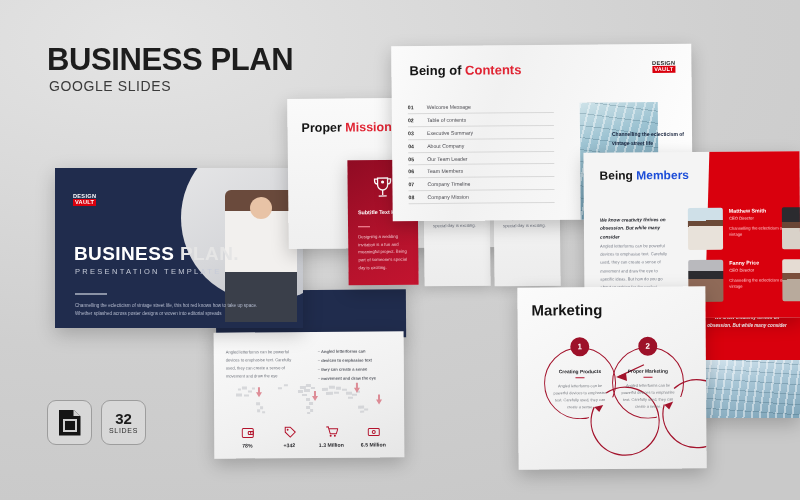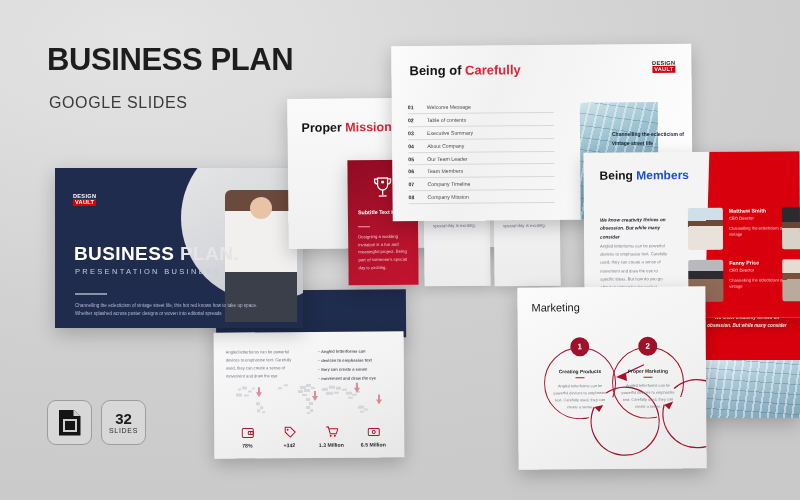--- a/index.html
+++ b/index.html
@@ -15,22 +15,22 @@
     overflow:hidden;
   }
 
   
   .promo-title{
     position:absolute;left:47px;top:42px;
     font-size:31px;font-weight:bold;letter-spacing:-0.4px;color:#1d1d1d;
     white-space:nowrap;
   }
   .promo-sub{
-    position:absolute;left:49px;top:94px;
-    font-size:16px;letter-spacing:0.6px;color:#3a3a3a;white-space:nowrap;
+    position:absolute;left:49px;top:78px;
+    font-size:14px;letter-spacing:0.6px;color:#3a3a3a;white-space:nowrap;
   }
 
   
   .badges{position:absolute;left:47px;top:400px;display:flex;gap:9px;}
   .badge{
     width:45px;height:45px;border-radius:9px;
     border:1px solid #9d9d9d;background:rgba(255,255,255,.22);
     display:flex;flex-direction:column;align-items:center;justify-content:center;
     box-sizing:border-box;
   }
@@ -149,21 +149,21 @@
   #redbig .cap{position:absolute;left:10px;top:14px;width:86px;font-size:4.6px;font-weight:bold;font-style:italic;color:#fff;line-height:1.85;text-align:center;}
   #redbig .glass{position:absolute;left:0;bottom:0;width:106px;height:58px;
     background:linear-gradient(170deg,#d7e6ef 0%,#a8c6d6 40%,#7ea4b8 100%);}
   #redbig .glass:before{content:"";position:absolute;inset:0;
     background:repeating-linear-gradient(98deg,rgba(255,255,255,.45) 0 2px,rgba(255,255,255,0) 2px 8px),
                repeating-linear-gradient(4deg,rgba(40,80,100,.25) 0 1px,rgba(0,0,0,0) 1px 10px);}
 
   
   #mkt{left:518px;top:287px;width:188px;height:182px;transform:rotate(-0.4deg);
        background:linear-gradient(150deg,#fbfbfb 0%,#f2f2f2 55%,#e8e8e8 100%);}
-  #mkt .ttl{position:absolute;left:14px;top:14px;font-size:11px;font-weight:normal;color:#151515;}
+  #mkt .ttl{position:absolute;left:14px;top:14px;font-size:15px;font-weight:bold;color:#151515;}
   .mcirc{position:absolute;width:72px;height:72px;}
   .mcirc .ring{position:absolute;inset:0;border-radius:50%;border:1.4px solid #a3132c;
     clip-path:polygon(0 0,100% 0,100% 70%,62% 70%,62% 100%,0 100%);}
   .mcirc .num{position:absolute;left:50%;top:-10px;transform:translateX(-50%);
     width:19px;height:19px;border-radius:50%;background:#9d1129;color:#fff;
     display:flex;align-items:center;justify-content:center;font-size:8px;font-weight:bold;}
   .mcirc .ch{position:absolute;top:22px;left:0;width:100%;text-align:center;font-size:4.9px;font-weight:bold;color:#1c1c20;}
   .mcirc .hr{position:absolute;top:30px;left:50%;transform:translateX(-50%);width:9px;height:1.2px;background:#b3122c;}
   .mcirc .bd{position:absolute;top:35px;left:9px;width:54px;text-align:center;font-size:3.9px;line-height:1.8;color:#75797f;}
   #c1{left:26px;top:60px;}
@@ -284,21 +284,21 @@
   <div class="slide" id="hero">
     <div class="circle"></div>
     <div class="person"></div>
     <div class="logo dv-logo">
       <div class="l1">DESIGN</div>
       <div class="l2">VAULT</div>
     </div>
     <div class="ttl">
       <span>BUSINESS </span><em>PLAN.</em>
     </div>
-    <div class="sub">PRESENTATION BUSINESS</div>
+    <div class="sub">PRESENTATION TEMPLATE</div>
     <div class="rule"></div>
     <div class="body">Channelling the eclecticism of vintage street life, this hot red knows how to take up space. Whether splashed across poster designs or woven into editorial spreads</div>
   </div>
 
   <div class="slide" id="mission">
     <div class="ttl">
       <span>Proper </span><em>Mission</em>
     </div>
   </div>
 
@@ -318,21 +318,21 @@
     <div class="rule"></div>
     <div class="body">Designing a wedding invitation is a fun and meaningful project. Being part of someone's special day is exciting.</div>
   </div>
   <div class="minicard" id="mini2">
     <div class="rule"></div>
     <div class="body">Designing a wedding invitation is a fun and meaningful project. Being part of someone's special day is exciting.</div>
   </div>
 
   <div class="slide" id="toc">
     <div class="ttl">
-      <span>Being of </span><em>Carefully</em>
+      <span>Being of </span><em>Contents</em>
     </div>
     <div class="list">
       <div class="row">
           <span class="n">01</span>
           <span class="t">Welcome Message</span>
         </div>
       <div class="row">
           <span class="n">02</span>
           <span class="t">Table of contents</span>
         </div>

